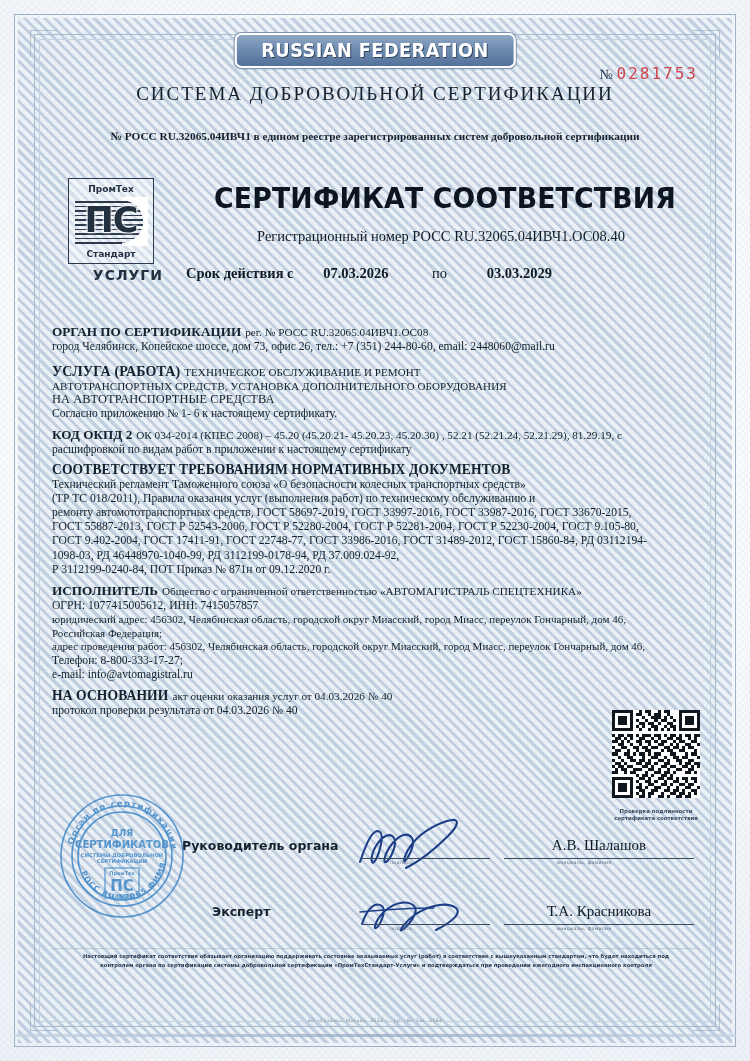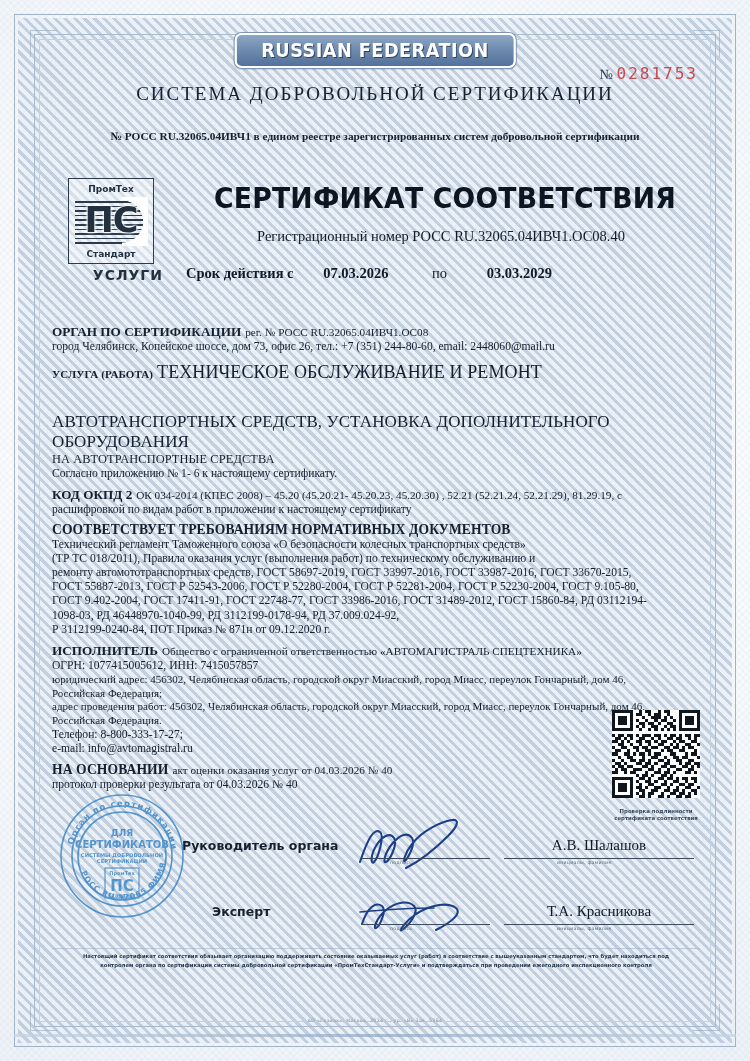--- a/index.html
+++ b/index.html
@@ -128,21 +128,21 @@
     font-size:14.5px;font-weight:bold;color:#111b28;
   }
   .validity .lbl{display:inline-block;}
   .validity .d1{display:inline-block;margin-left:26px;}
   .validity .sep{display:inline-block;margin-left:40px;font-weight:normal;}
   .validity .d2{display:inline-block;margin-left:36px;}
 
   
   .body-area{position:absolute;left:52px;right:52px;top:322px;z-index:5;color:#14202e;}
   .blk{margin-bottom:2px;}
-  .h{font-weight:bold;font-size:11px;letter-spacing:.1px;}
+  .h{font-weight:bold;font-size:14px;letter-spacing:.1px;}
   .t{font-size:11.6px;line-height:14.2px;}
   .t-sm{font-size:11px;line-height:13.6px;}
   .lbl-inline{font-weight:bold;font-size:13.2px;}
   .val-inline{font-weight:normal;font-size:11.2px;}
   .mt4{margin-top:4px;}
   .mt8{margin-top:8px;}
 
   
   .qr-wrap{position:absolute;right:46px;top:710px;width:96px;z-index:5;text-align:center;}
   .qr{width:88px;height:88px;margin:0 auto;}
@@ -246,23 +246,23 @@
       <div>
         <span class="lbl-inline">ОРГАН ПО СЕРТИФИКАЦИИ</span>
         <span class="val-inline">рег. № РОСС RU.32065.04ИВЧ1.ОС08</span>
       </div>
       <div class="t">город Челябинск, Копейское шоссе, дом 73, офис 26, тел.: +7 (351) 244-80-60, email: 2448060@mail.ru</div>
     </div>
 
     <div class="blk mt8">
       <div>
         <span class="h">УСЛУГА (РАБОТА)</span>
-        <span class="h" style="font-weight:normal;font-size:18px;">ТЕХНИЧЕСКОЕ ОБСЛУЖИВАНИЕ И РЕМОНТ</span>
-      </div>
-      <div class="h" style="font-weight:normal;font-size:17px;margin-top:29px;">АВТОТРАНСПОРТНЫХ СРЕДСТВ, УСТАНОВКА ДОПОЛНИТЕЛЬНОГО ОБОРУДОВАНИЯ</div>
+        <span class="h" style="font-weight:normal;font-size:11px;">ТЕХНИЧЕСКОЕ ОБСЛУЖИВАНИЕ И РЕМОНТ</span>
+      </div>
+      <div class="h" style="font-weight:normal;font-size:11px;">АВТОТРАНСПОРТНЫХ СРЕДСТВ, УСТАНОВКА ДОПОЛНИТЕЛЬНОГО ОБОРУДОВАНИЯ</div>
       <div class="h" style="font-weight:normal;font-size:12.4px;">НА АВТОТРАНСПОРТНЫЕ СРЕДСТВА</div>
       <div class="t">Согласно приложению № 1- 6 к настоящему сертификату.</div>
     </div>
 
     <div class="blk mt4">
       <div>
         <span class="lbl-inline">КОД ОКПД 2</span>
         <span class="val-inline">ОК 034-2014 (КПЕС 2008) – 45.20 (45.20.21- 45.20.23, 45.20.30) , 52.21 (52.21.24, 52.21.29), 81.29.19, с</span>
       </div>
       <div class="t">расшифровкой по видам работ в приложении к настоящему сертификату</div>
@@ -281,21 +281,20 @@
 
     <div class="blk mt4">
       <div>
         <span class="lbl-inline">ИСПОЛНИТЕЛЬ</span>
         <span class="val-inline">Общество с ограниченной ответственностью «АВТОМАГИСТРАЛЬ СПЕЦТЕХНИКА»</span>
       </div>
       <div class="t">ОГРН: 1077415005612, ИНН: 7415057857</div>
       <div class="t-sm">юридический адрес: 456302, Челябинская область, городской округ Миасский, город Миасс, переулок Гончарный, дом 46,</div>
       <div class="t-sm">Российская Федерация;</div>
       <div class="t-sm">адрес проведения работ: 456302, Челябинская область, городской округ Миасский, город Миасс, переулок Гончарный, дом 46,</div>
-      <div class="t-sm">Российская Федерация.</div>
       <div class="t">Телефон: 8-800-333-17-27;</div>
       <div class="t">e-mail: info@avtomagistral.ru</div>
     </div>
 
     <div class="blk mt4">
       <div>
         <span class="h" style="font-size:13.6px;">НА ОСНОВАНИИ</span>
         <span class="val-inline">акт оценки оказания услуг от 04.03.2026 № 40</span>
       </div>
       <div class="t">протокол проверки результата от 04.03.2026 № 40</div>

